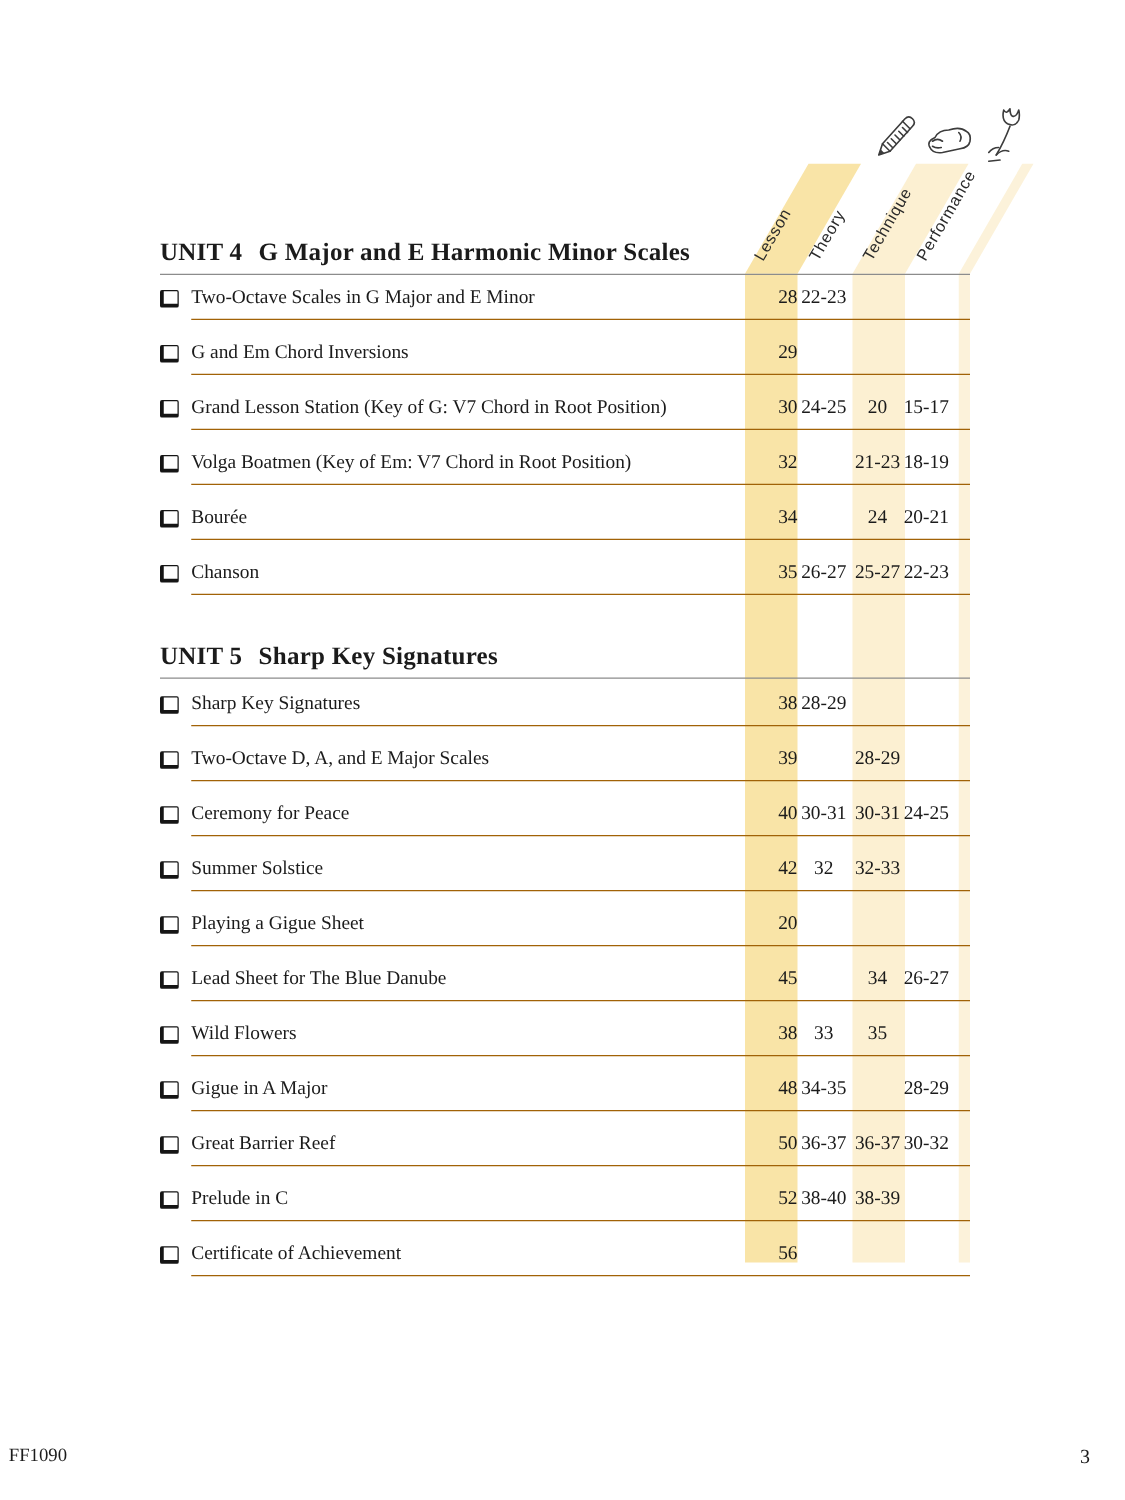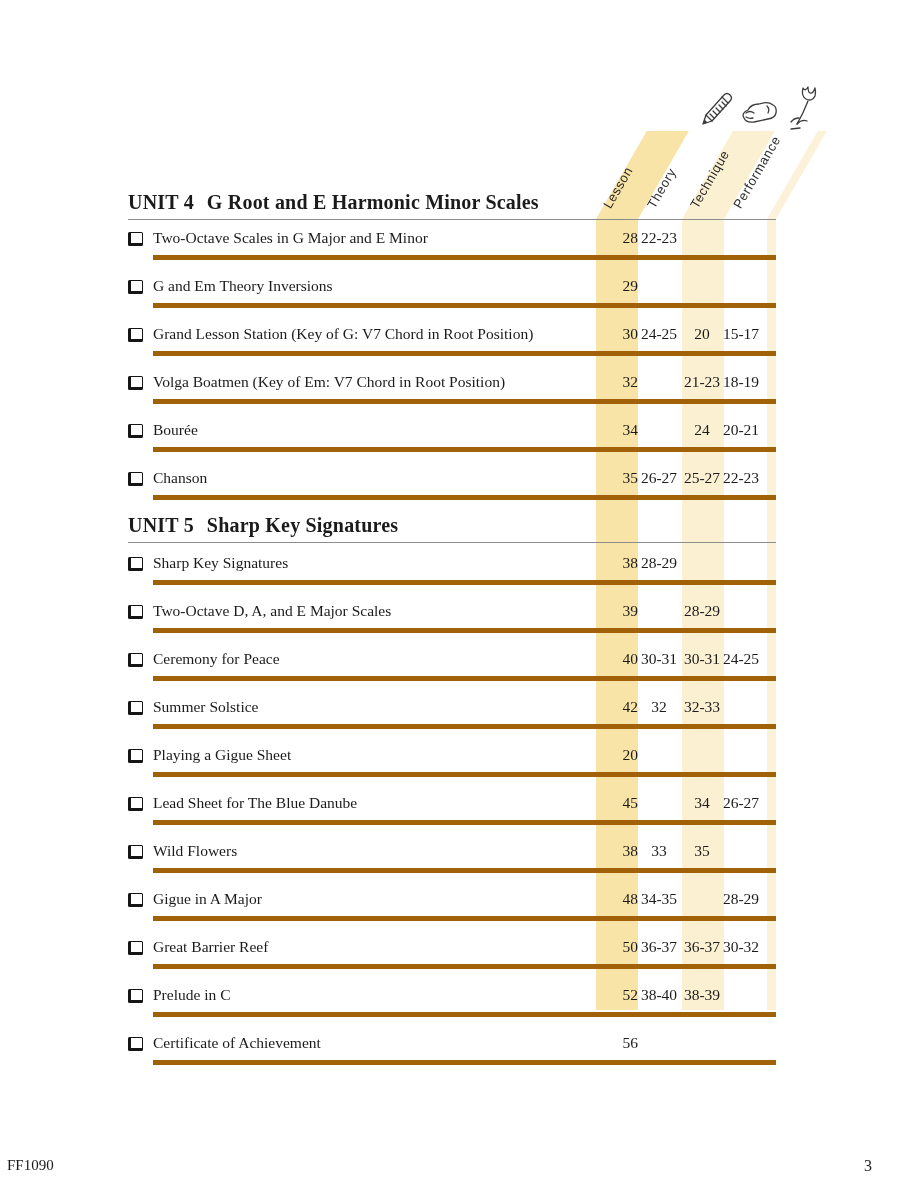--- a/index.html
+++ b/index.html
@@ -37,21 +37,21 @@
   .unit { position:absolute; left:128px; width:648px; }
   #unit-4 { top:178px; }
   #unit-5 { top:470px; }
   .unit-header { position:relative; border-bottom:1px solid #8c8c8c; }
   #unit-4 .unit-header { height:41px; }
   #unit-5 .unit-header { height:72px;text-decoration:underline; }
   .unit-title { position:absolute; left:0; bottom:5px; font-size:20px; font-weight:bold;
                 letter-spacing:0.2px; white-space:nowrap; }
   .unit-title .unit-name { margin-left:13px; }
 
-  .toc-row { position:relative; margin-left:25px; border-bottom:5px solid #a16207; height:43px; }
+  .toc-row { position:relative; margin-left:25px; border-bottom:1px solid #a16207; height:43px; }
   #unit-4 .row-first { height:35px; }
   #unit-5 .row-first { height:37px; }
 
   .checkbox {
     position:absolute; left:-25px; bottom:9px; width:11px; height:10px;
     border:1.6px solid #151515; border-left-width:3.4px; border-bottom-width:3.4px;
     border-radius:1.5px; background:#fff;
   }
   .row-title { position:absolute; left:0; bottom:8px; font-size:15.5px; white-space:nowrap; }
   .num { position:absolute; bottom:8px; width:44px; text-align:center; font-size:15.5px; }
@@ -106,35 +106,35 @@
   </span>
 
   <span class="col-label" id="label-lesson">Lesson</span>
   <span class="col-label" id="label-theory">Theory</span>
   <span class="col-label" id="label-technique">Technique</span>
   <span class="col-label" id="label-performance">Performance</span>
 
   <div class="unit" id="unit-4">
     <div class="unit-header">
       <div class="unit-title">
-        <span class="unit-label">UNIT 4</span><span class="unit-name">G Root and E Harmonic Minor Scales</span>
+        <span class="unit-label">UNIT 4</span><span class="unit-name">G Major and E Harmonic Minor Scales</span>
       </div>
     </div>
 
     <div class="toc-row row-first">
       <span class="checkbox"></span>
       <span class="row-title">Two-Octave Scales in G Major and E Minor</span>
       <span class="num n-lesson">28</span>
       <span class="num n-theory">22-23</span>
       <span class="num n-technique"></span>
       <span class="num n-performance"></span>
     </div>
     <div class="toc-row">
       <span class="checkbox"></span>
-      <span class="row-title">G and Em Theory Inversions</span>
+      <span class="row-title">G and Em Chord Inversions</span>
       <span class="num n-lesson">29</span>
       <span class="num n-theory"></span>
       <span class="num n-technique"></span>
       <span class="num n-performance"></span>
     </div>
     <div class="toc-row">
       <span class="checkbox"></span>
       <span class="row-title">Grand Lesson Station (Key of G: V7 Chord in Root Position)</span>
       <span class="num n-lesson">30</span>
       <span class="num n-theory">24-25</span>

